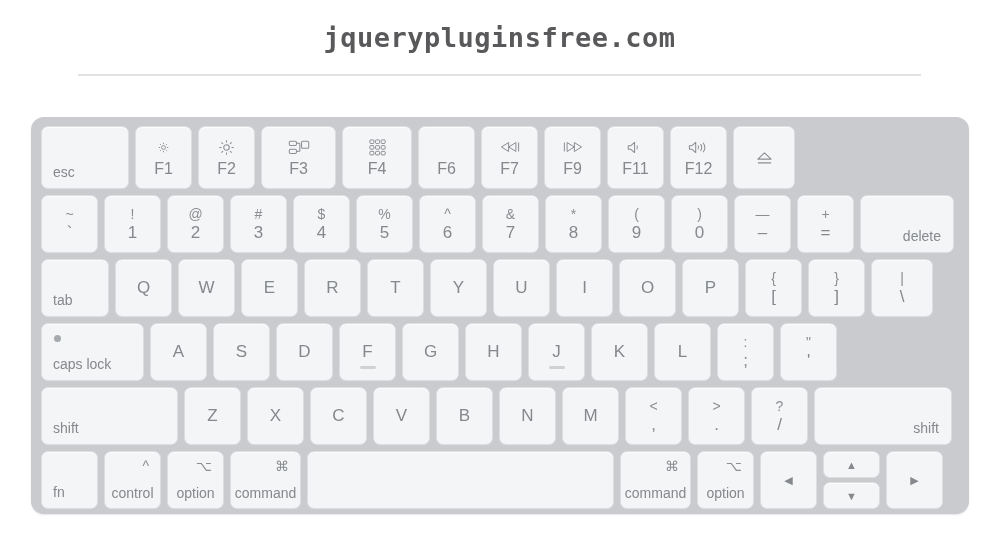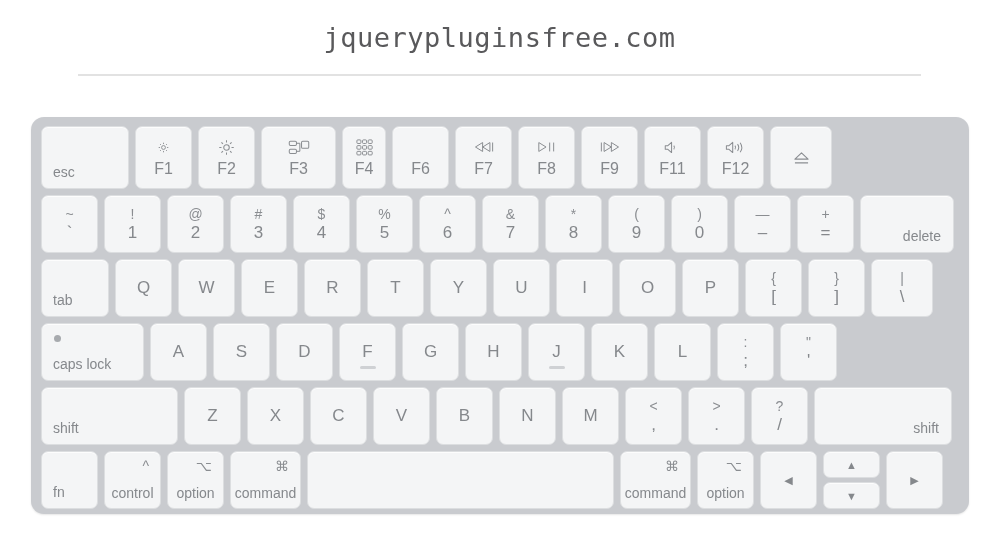--- a/index.html
+++ b/index.html
@@ -23,21 +23,21 @@
   .site-title {
     position: absolute;
     top: 22px;
     left: 0;
     width: 999px;
     text-align: center;
     font-family: "DejaVu Sans Mono", "Liberation Mono", monospace;
     font-size: 27px;
     letter-spacing: 0.5px;
     color: #59595b;
-    font-weight: 400;
+    font-weight: 700;
   }
   .title-rule {
     position: absolute;
     top: 74px;
     left: 78px;
     width: 843px;
     height: 2px;
     background: #e2e2e2;
   }
 
@@ -275,21 +275,21 @@
                 <line x1="10" y1="3.5" x2="14" y2="3.5"></line>
                 <line x1="10" y1="13" x2="14" y2="13"></line>
                 <line x1="14" y1="3.5" x2="14" y2="13"></line>
                 <rect x="16" y="1" width="8.5" height="8.5" rx="1.4"></rect>
               </svg>
             </span>
             <span class="flabel">F3</span>
           </span>
         </div>
 
-        <div class="key" style="width:44px">
+        <div class="key" style="width:70px">
           <span class="fnstack">
             <span class="glyph">
               <svg width="17" height="17" viewBox="0 0 19 19" fill="none" stroke="#8a8d91" stroke-width="1.1">
                 <rect x="1" y="1" width="4.5" height="4" rx="1"></rect>
                 <rect x="7.3" y="1" width="4.5" height="4" rx="1"></rect>
                 <rect x="13.6" y="1" width="4.5" height="4" rx="1"></rect>
                 <rect x="1" y="7.4" width="4.5" height="4" rx="1"></rect>
                 <rect x="7.3" y="7.4" width="4.5" height="4" rx="1"></rect>
                 <rect x="13.6" y="7.4" width="4.5" height="4" rx="1"></rect>
                 <rect x="1" y="13.8" width="4.5" height="4" rx="1"></rect>
@@ -315,32 +315,20 @@
               <svg width="20" height="12" viewBox="0 0 22 13" fill="none" stroke="#8a8d91" stroke-width="1.1" stroke-linejoin="round">
                 <polygon points="9.5,1.6 9.5,11.4 1.6,6.5"></polygon>
                 <polygon points="17.5,1.6 17.5,11.4 9.6,6.5"></polygon>
                 <line x1="20.5" y1="1.6" x2="20.5" y2="11.4"></line>
               </svg>
             </span>
             <span class="flabel">F7</span>
           </span>
         </div>
 
-        <div class="key" style="width:57px">
-          <span class="fnstack">
-            <span class="glyph">
-              <svg width="19" height="12" viewBox="0 0 21 13" fill="none" stroke="#8a8d91" stroke-width="1.1" stroke-linejoin="round">
-                <polygon points="2,1.6 2,11.4 10,6.5"></polygon>
-                <line x1="14" y1="1.6" x2="14" y2="11.4"></line>
-                <line x1="18.4" y1="1.6" x2="18.4" y2="11.4"></line>
-              </svg>
-            </span>
-            <span class="flabel">F8</span>
-          </span>
-        </div>
 
         <div class="key" style="width:57px">
           <span class="fnstack">
             <span class="glyph">
               <svg width="20" height="12" viewBox="0 0 22 13" fill="none" stroke="#8a8d91" stroke-width="1.1" stroke-linejoin="round">
                 <line x1="1.5" y1="1.6" x2="1.5" y2="11.4"></line>
                 <polygon points="4.5,1.6 4.5,11.4 12.4,6.5"></polygon>
                 <polygon points="12.5,1.6 12.5,11.4 20.4,6.5"></polygon>
               </svg>
             </span>

